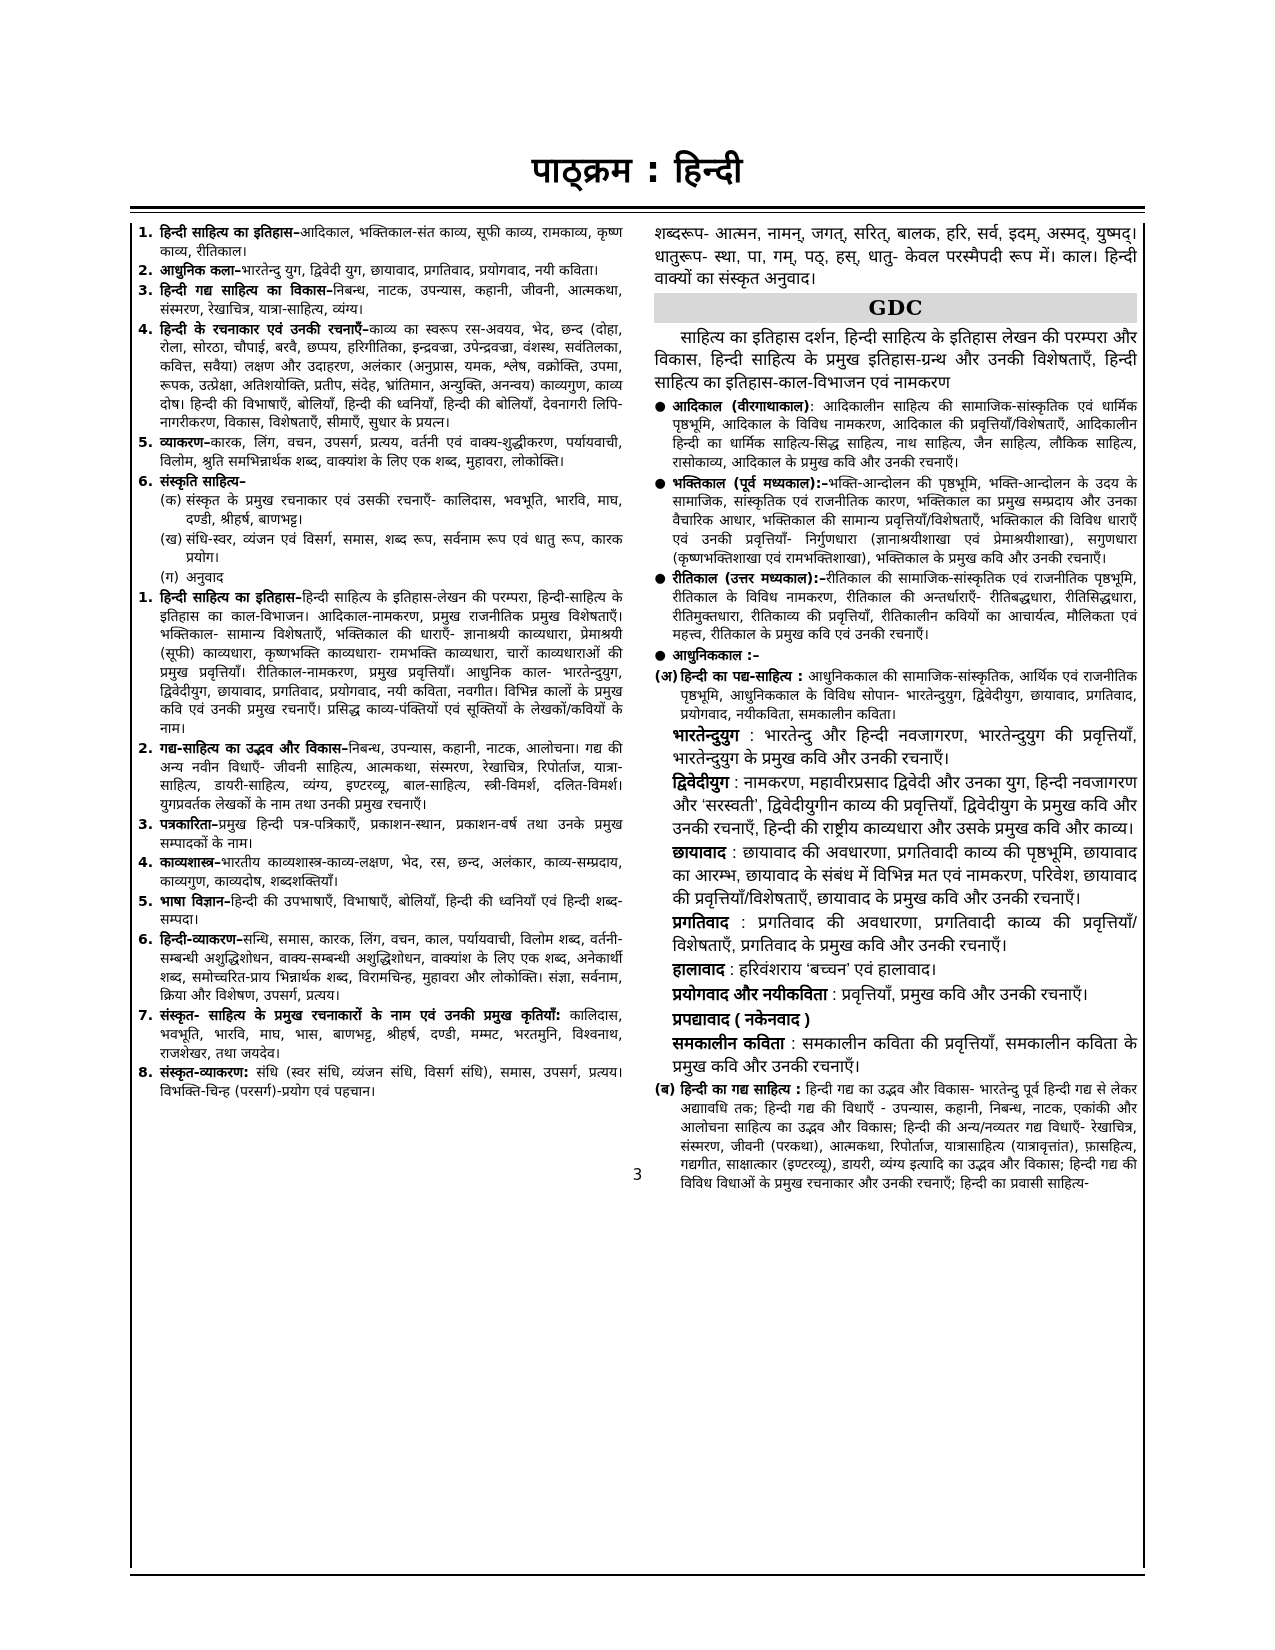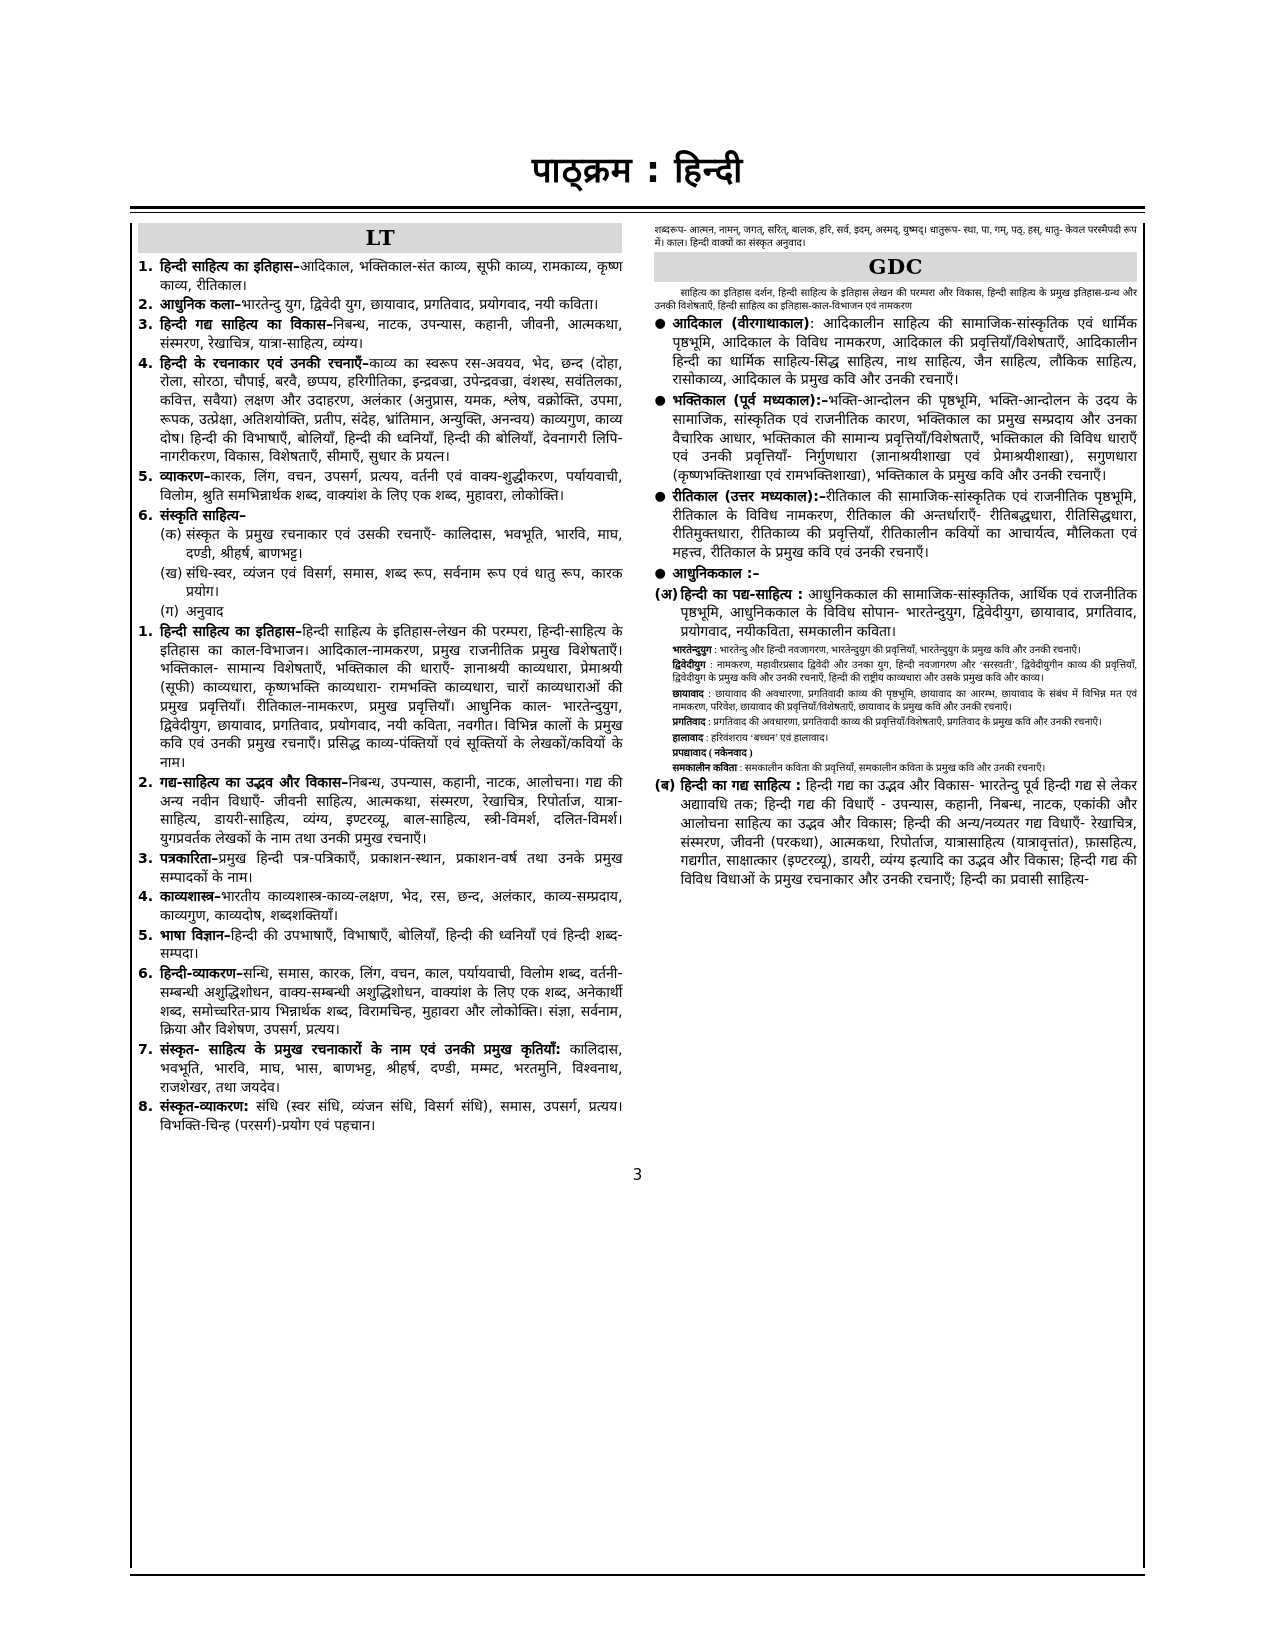--- a/index.html
+++ b/index.html
@@ -89,24 +89,24 @@
     font-size: 14.1px;
     line-height: 1.33;
     margin-left: 22px;
     margin-bottom: 1px;
     font-family: "DejaVu Sans", sans-serif;
   }
   .sub .lbl { width: 26px; flex: 0 0 26px; }
   .sub .body { flex: 1 1 auto; text-align: justify; }
   b, .b { font-weight: bold; }
   .plain-para {
-    font-size: 10px;
+    font-size: 17px;
     line-height: 1.33;
     text-align: justify;
-    font-family: Liberation Serif, serif;
+    font-family: Liberation Sans, sans-serif;
     margin-bottom: 2px;
   }
   .indent { text-indent: 26px; }
   .bullet-item {
     display: flex;
     font-size: 14.1px;
     line-height: 1.33;
     margin-bottom: 2px;
     font-family: "DejaVu Sans", sans-serif;
   }
@@ -147,21 +147,20 @@
 <div class="page">
 
   <div class="doc-title">पाठ्क्रम  :  हिन्दी</div>
   <div class="rule-thick"></div>
 
   <div class="frame">
     <div class="cols">
 
       <div class="col col-left">
 
-        <div class="secthead">LT</div>
 
         <div class="item">
           <span class="num">1.</span>
           <span class="body"><b>हिन्दी साहित्य का इतिहास–</b><span>आदिकाल, भक्तिकाल-संत काव्य, सूफी काव्य, रामकाव्य, कृष्ण काव्य, रीतिकाल।</span></span>
         </div>
         <div class="item">
           <span class="num">2.</span>
           <span class="body"><b>आधुनिक कला–</b><span>भारतेन्दु युग, द्विवेदी युग, छायावाद, प्रगतिवाद, प्रयोगवाद, नयी कविता।</span></span>
         </div>
         <div class="item">
@@ -258,20 +257,21 @@
         <div class="tag-item">
           <span class="tag">(अ)</span>
           <span class="body"><b>हिन्दी का पद्य-साहित्य :</b><span> आधुनिककाल की सामाजिक-सांस्कृतिक, आर्थिक एवं राजनीतिक पृष्ठभूमि, आधुनिककाल के विविध सोपान- भारतेन्दुयुग, द्विवेदीयुग, छायावाद, प्रगतिवाद, प्रयोगवाद, नयीकविता, समकालीन कविता।</span></span>
         </div>
 
         <div class="plain-para nobullet"><b>भारतेन्दुयुग</b><span> : भारतेन्दु और हिन्दी नवजागरण, भारतेन्दुयुग की प्रवृत्तियाँ, भारतेन्दुयुग के प्रमुख कवि और उनकी रचनाएँ।</span></div>
         <div class="plain-para nobullet"><b>द्विवेदीयुग</b><span> : नामकरण, महावीरप्रसाद द्विवेदी और उनका युग, हिन्दी नवजागरण और ‘सरस्वती’, द्विवेदीयुगीन काव्य की प्रवृत्तियाँ, द्विवेदीयुग के प्रमुख कवि और उनकी रचनाएँ, हिन्दी की राष्ट्रीय काव्यधारा और उसके प्रमुख कवि और काव्य।</span></div>
         <div class="plain-para nobullet"><b>छायावाद</b><span> : छायावाद की अवधारणा, प्रगतिवादी काव्य की पृष्ठभूमि, छायावाद का आरम्भ, छायावाद के संबंध में विभिन्न मत एवं नामकरण, परिवेश, छायावाद की प्रवृत्तियाँ/विशेषताएँ, छायावाद के प्रमुख कवि और उनकी रचनाएँ।</span></div>
         <div class="plain-para nobullet"><b>प्रगतिवाद</b><span> : प्रगतिवाद की अवधारणा, प्रगतिवादी काव्य की प्रवृत्तियाँ/विशेषताएँ, प्रगतिवाद के प्रमुख कवि और उनकी रचनाएँ।</span></div>
         <div class="plain-para nobullet"><b>हालावाद</b><span> : हरिवंशराय ‘बच्चन’ एवं हालावाद।</span></div>
+        <div class="plain-para nobullet"><b>प्रयोगवाद और नयीकविता</b><span> : प्रवृत्तियाँ, प्रमुख कवि और उनकी रचनाएँ।</span></div>
         <div class="plain-para nobullet"><b>प्रपद्यावाद ( नकेनवाद )</b></div>
         <div class="plain-para nobullet"><b>समकालीन कविता</b><span> : समकालीन कविता की प्रवृत्तियाँ, समकालीन कविता के प्रमुख कवि और उनकी रचनाएँ।</span></div>
 
         <div class="tag-item">
           <span class="tag">(ब)</span>
           <span class="body"><b>हिन्दी का गद्य साहित्य :</b><span> हिन्दी गद्य का उद्भव और विकास- भारतेन्दु पूर्व हिन्दी गद्य से लेकर अद्याावधि तक; हिन्दी गद्य की विधाएँ - उपन्यास, कहानी, निबन्ध, नाटक, एकांकी और आलोचना साहित्य का उद्भव और विकास; हिन्दी की अन्य/नव्यतर गद्य विधाएँ- रेखाचित्र, संस्मरण, जीवनी (परकथा), आत्मकथा, रिपोर्ताज, यात्रासाहित्य (यात्रावृत्तांत), फ़ासहित्य, गद्यगीत, साक्षात्कार (इण्टरव्यू), डायरी, व्यंग्य इत्यादि का उद्भव और विकास; हिन्दी गद्य की विविध विधाओं के प्रमुख रचनाकार और उनकी रचनाएँ; हिन्दी का प्रवासी साहित्य-</span></span>
         </div>
 
       </div>
     </div>

